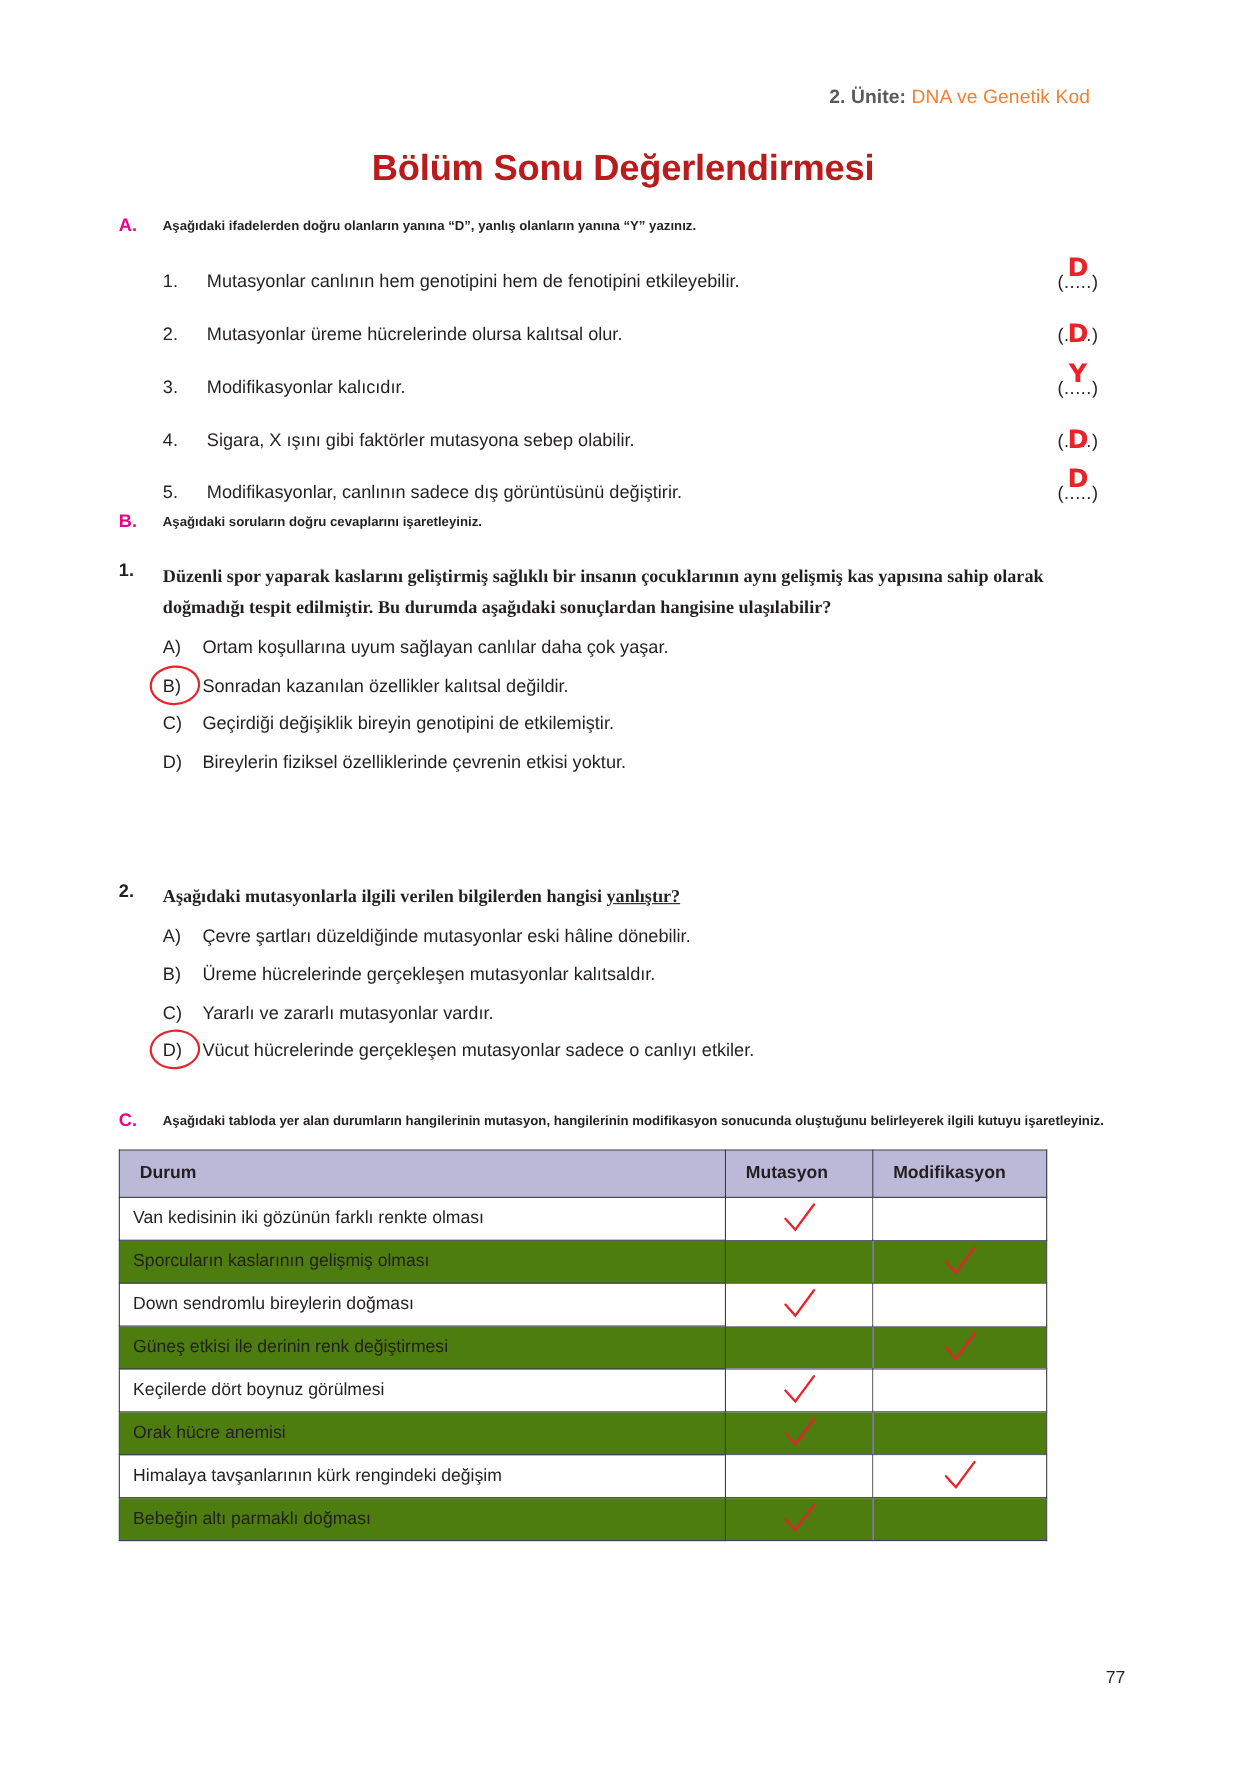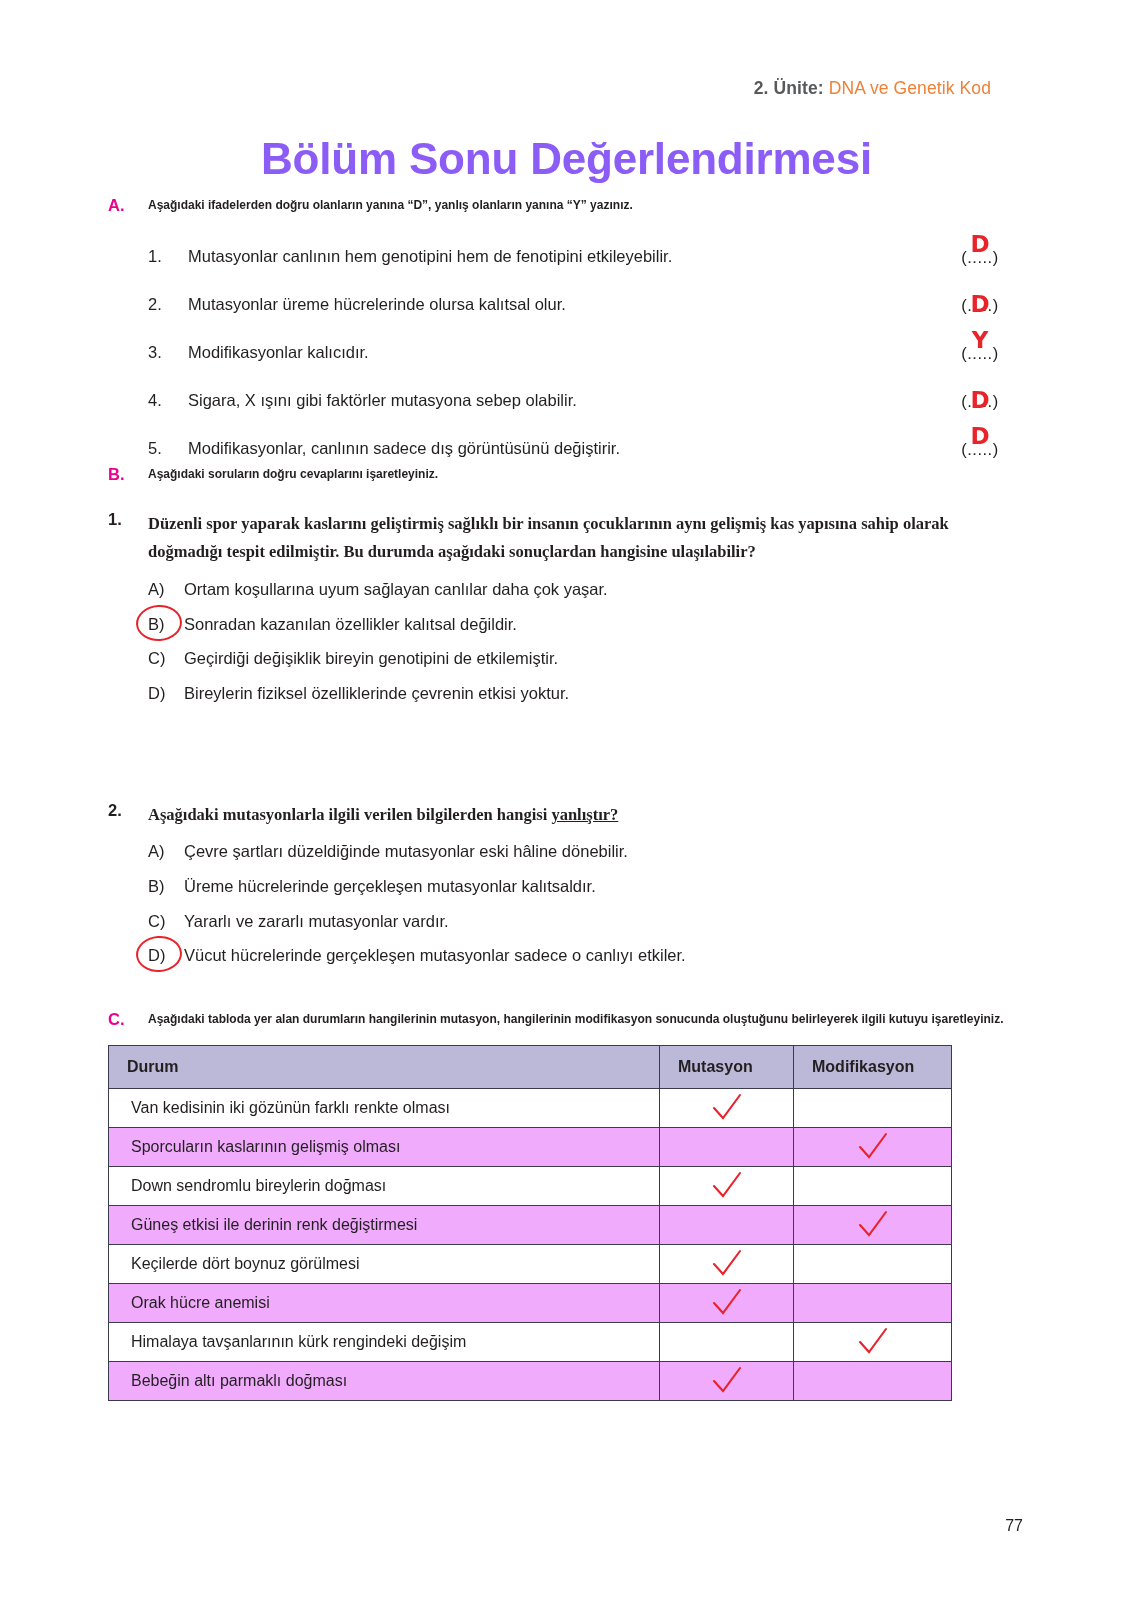--- a/index.html
+++ b/index.html
@@ -33,23 +33,23 @@
     color: #ef8136;
   }
 
   
   .page-title {
     position: absolute;
     top: 134px;
     left: 0;
     width: 100%;
     text-align: center;
-    font-size: 44px;
-    font-weight: bold;
-    color: #8b5cf6;
+    font-size: 33px;
+    font-weight: bold;
+    color: #b91c1c;
     letter-spacing: -0.2px;
   }
 
   
   .section {
     position: absolute;
     left: 108px;
     width: 905px;
   }
   .sec-head {
@@ -198,25 +198,25 @@
     font-weight: bold;
     height: 42px;
     padding: 0 18px;
     text-align: left;
   }
   table.c-table thead th.ctr {
     padding: 0 18px;
   }
   table.c-table tbody td {
     height: 38px;
-    padding: 0 22px;
+    padding: 0 12px;
     background: #ffffff;
   }
   table.c-table tbody tr.alt td {
-    background: #f0abfc;
+    background: #4d7c0f;
   }
   table.c-table td.mark-cell {
     text-align: center;
     padding: 0;
     position: relative;
   }
   .col-durum { width: 551px; }
   .col-mut   { width: 134px; }
   .col-mod   { width: 158px; }
 

